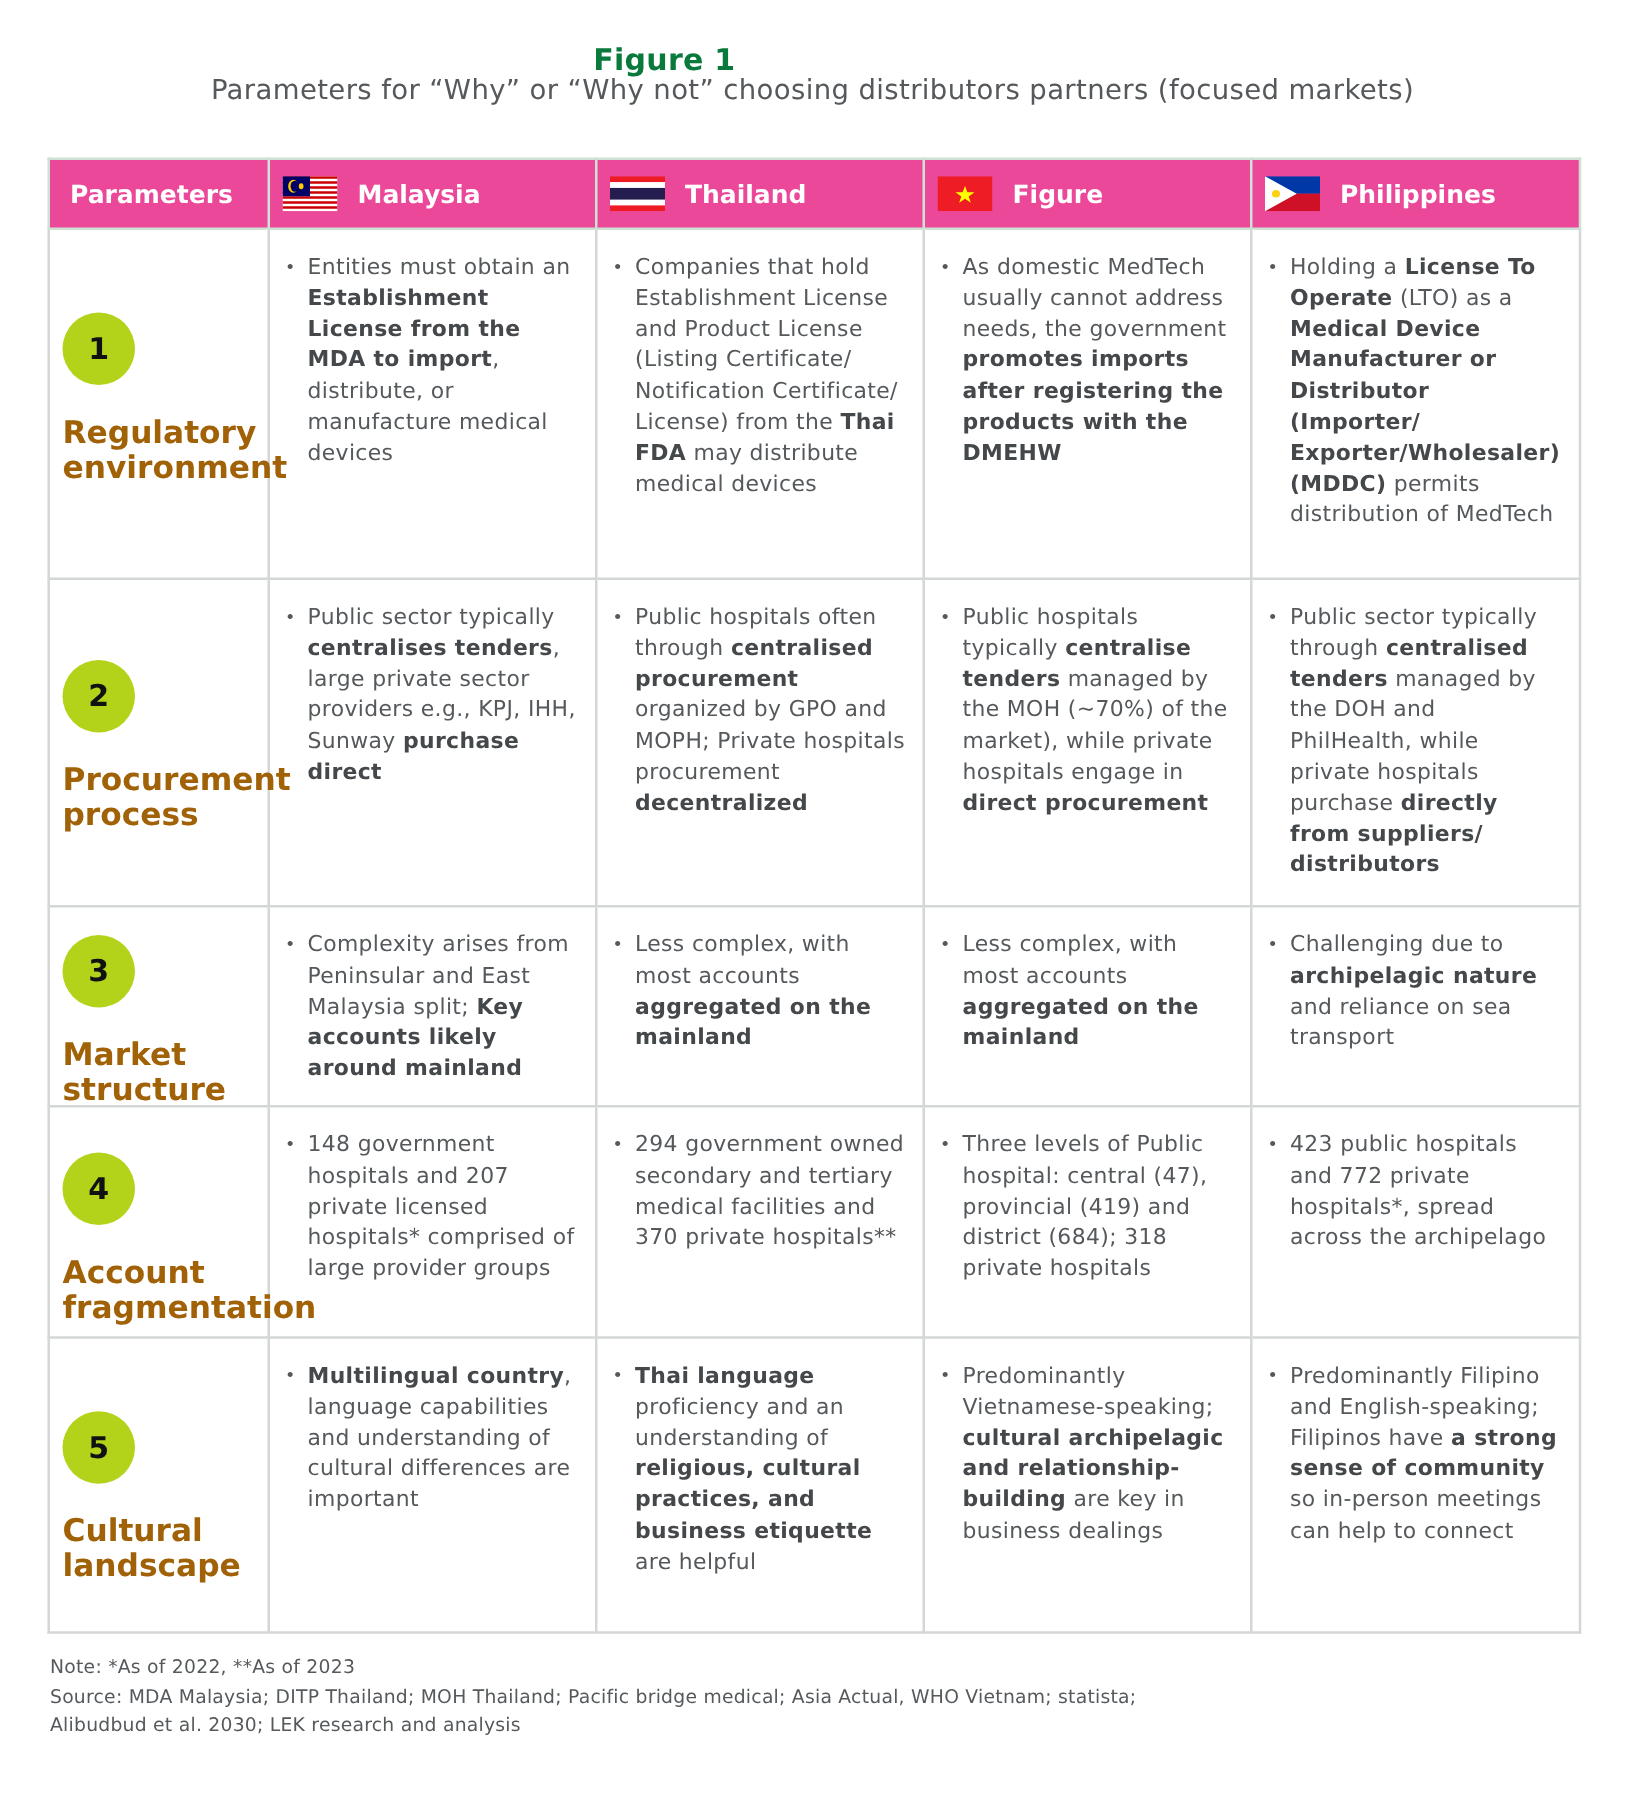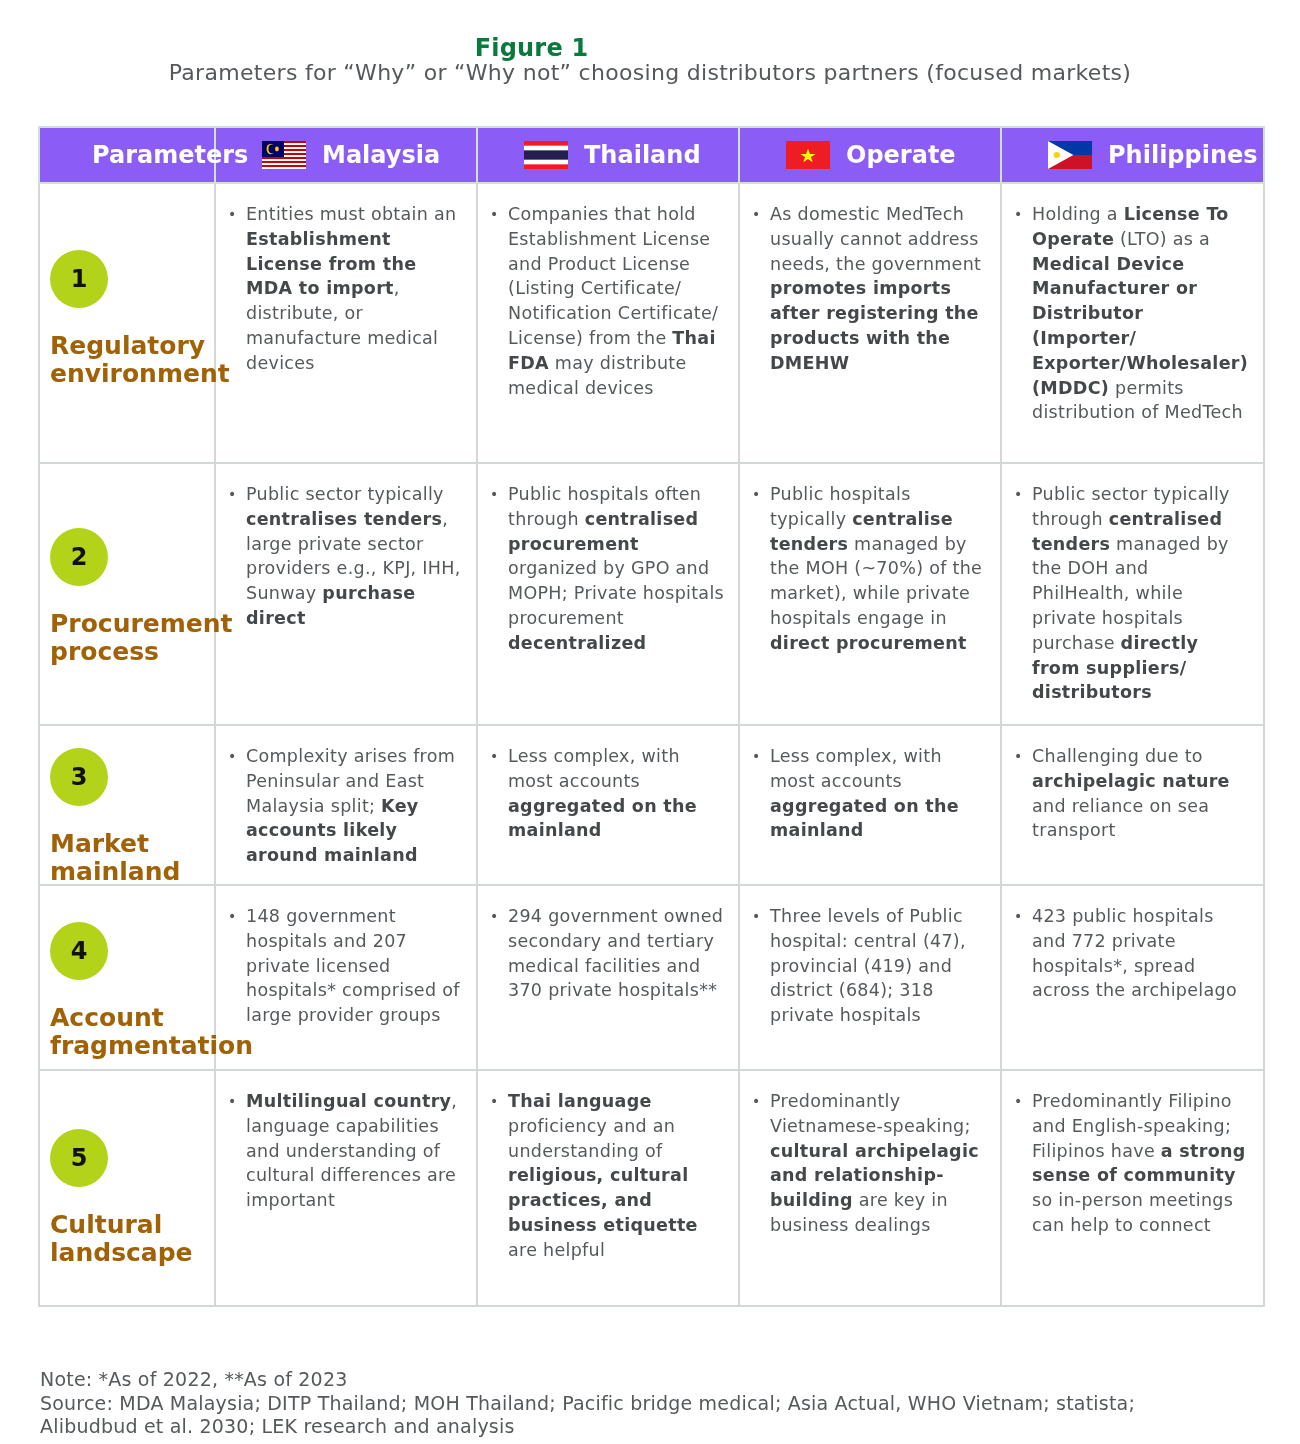--- a/index.html
+++ b/index.html
@@ -1,32 +1,32 @@
 <!DOCTYPE html>
 <html><head>
 <meta charset="utf-8">
 <style>
   html, body { margin: 0; padding: 0; background: #ffffff; }
   body { width: 1300px; height: 1444px; position: relative; font-family: "DejaVu Sans", sans-serif; color: #4a4d50; }
   .fig-title { position: absolute; top: 34px; left: 0; width: 1063px; text-align: center; color: #0a7a3c; font-weight: bold; font-size: 24px; letter-spacing: 0.2px; }
   .fig-subtitle { position: absolute; top: 60px; left: 0; width: 1300px; text-align: center; color: #55595c; font-size: 22px; letter-spacing: 0.3px; }
   table.grid { position: absolute; top: 126px; left: 38px; width: 1225px; border-collapse: collapse; table-layout: fixed; }
   table.grid td, table.grid th { border: 2px solid #d3d8d6; vertical-align: top; padding: 0; }
-  table.grid th { background: #8b5cf6; color: #ffffff; height: 54px; text-align: left; vertical-align: middle; font-size: 24px; font-weight: bold; border-color: #cfe0d4; padding-left: 36px; }
+  table.grid th { background: #ec4899; color: #ffffff; height: 54px; text-align: left; vertical-align: middle; font-size: 20px; font-weight: bold; border-color: #cfe0d4; }
   .th-inner { display: flex; align-items: center; padding-left: 10px; }
   .th-param { padding-left: 16px; }
   .flag { width: 44px; height: 28px; margin-right: 16px; flex: 0 0 auto; display: block; }
   .param-cell { position: relative; }
   .param-wrap { position: absolute; left: 10px; }
   .badge { width: 58px; height: 58px; border-radius: 50%; background: #b3d31b; color: #111; font-weight: bold; font-size: 24px; display: flex; align-items: center; justify-content: center; }
   .param-label { margin-top: 24px; font-weight: bold; font-size: 25px; line-height: 28px; color: #a16207; white-space: nowrap; }
   .content { padding: 18px 12px 0 30px; font-size: 17.5px; line-height: 24.8px; letter-spacing: 0.3px; position: relative; color: #55595c; }
   .content::before { content: "\2022"; position: absolute; left: 12px; top: 18px; font-size: 14px; color: #55595c; }
   .content b { color: #45484b; }
-  .notes { position: absolute; top: 1322px; left: 40px; font-size: 19px; line-height: 23.5px; color: #55595c; letter-spacing: 0.2px; margin-top: 46px; }
+  .notes { position: absolute; top: 1322px; left: 40px; font-size: 15px; line-height: 23.5px; color: #55595c; letter-spacing: 0.2px; }
 </style>
 </head>
 <body>
 
 <div class="fig-title">Figure 1</div>
 <div class="fig-subtitle">Parameters for “Why” or “Why not” choosing distributors partners (focused markets)</div>
 
 <table class="grid">
   <colgroup>
     <col style="width:176px">
@@ -70,21 +70,21 @@
           </svg>
           <span>Thailand</span>
         </div>
       </th>
       <th>
         <div class="th-inner">
           <svg class="flag" viewBox="0 0 30 20" preserveAspectRatio="none">
             <rect width="30" height="20" fill="#ee1c25"></rect>
             <polygon points="15,5.5 16.3,9.2 20.2,9.2 17.0,11.5 18.2,15.2 15,12.9 11.8,15.2 13.0,11.5 9.8,9.2 13.7,9.2" fill="#ffff00"></polygon>
           </svg>
-          <span>Operate</span>
+          <span>Figure</span>
         </div>
       </th>
       <th>
         <div class="th-inner">
           <svg class="flag" viewBox="0 0 30 20" preserveAspectRatio="none">
             <rect width="30" height="10" fill="#0038a8"></rect>
             <rect y="10" width="30" height="10" fill="#ce1126"></rect>
             <polygon points="0,0 17.3,10 0,20" fill="#ffffff"></polygon>
             <circle cx="6" cy="10" r="2.2" fill="#fcd116"></circle>
           </svg>
@@ -142,21 +142,21 @@
           <div class="content">Public sector typically through <b>centralised tenders</b> managed by the DOH and PhilHealth, while private hospitals purchase <b>directly from suppliers/ distributors</b></div>
         </td>
     </tr>
 
     <tr style="height:160px">
       <td class="param-cell">
         <div class="param-wrap" style="top:22px">
           <div class="badge">3</div>
           <div class="param-label">
             <div>Market</div>
-            <div>mainland</div>
+            <div>structure</div>
           </div>
         </div>
       </td>
       <td>
           <div class="content">Complexity arises from Peninsular and East Malaysia split; <b>Key accounts likely around mainland</b></div>
         </td>
       <td>
           <div class="content">Less complex, with most accounts <b>aggregated on the mainland</b></div>
         </td>
       <td>

